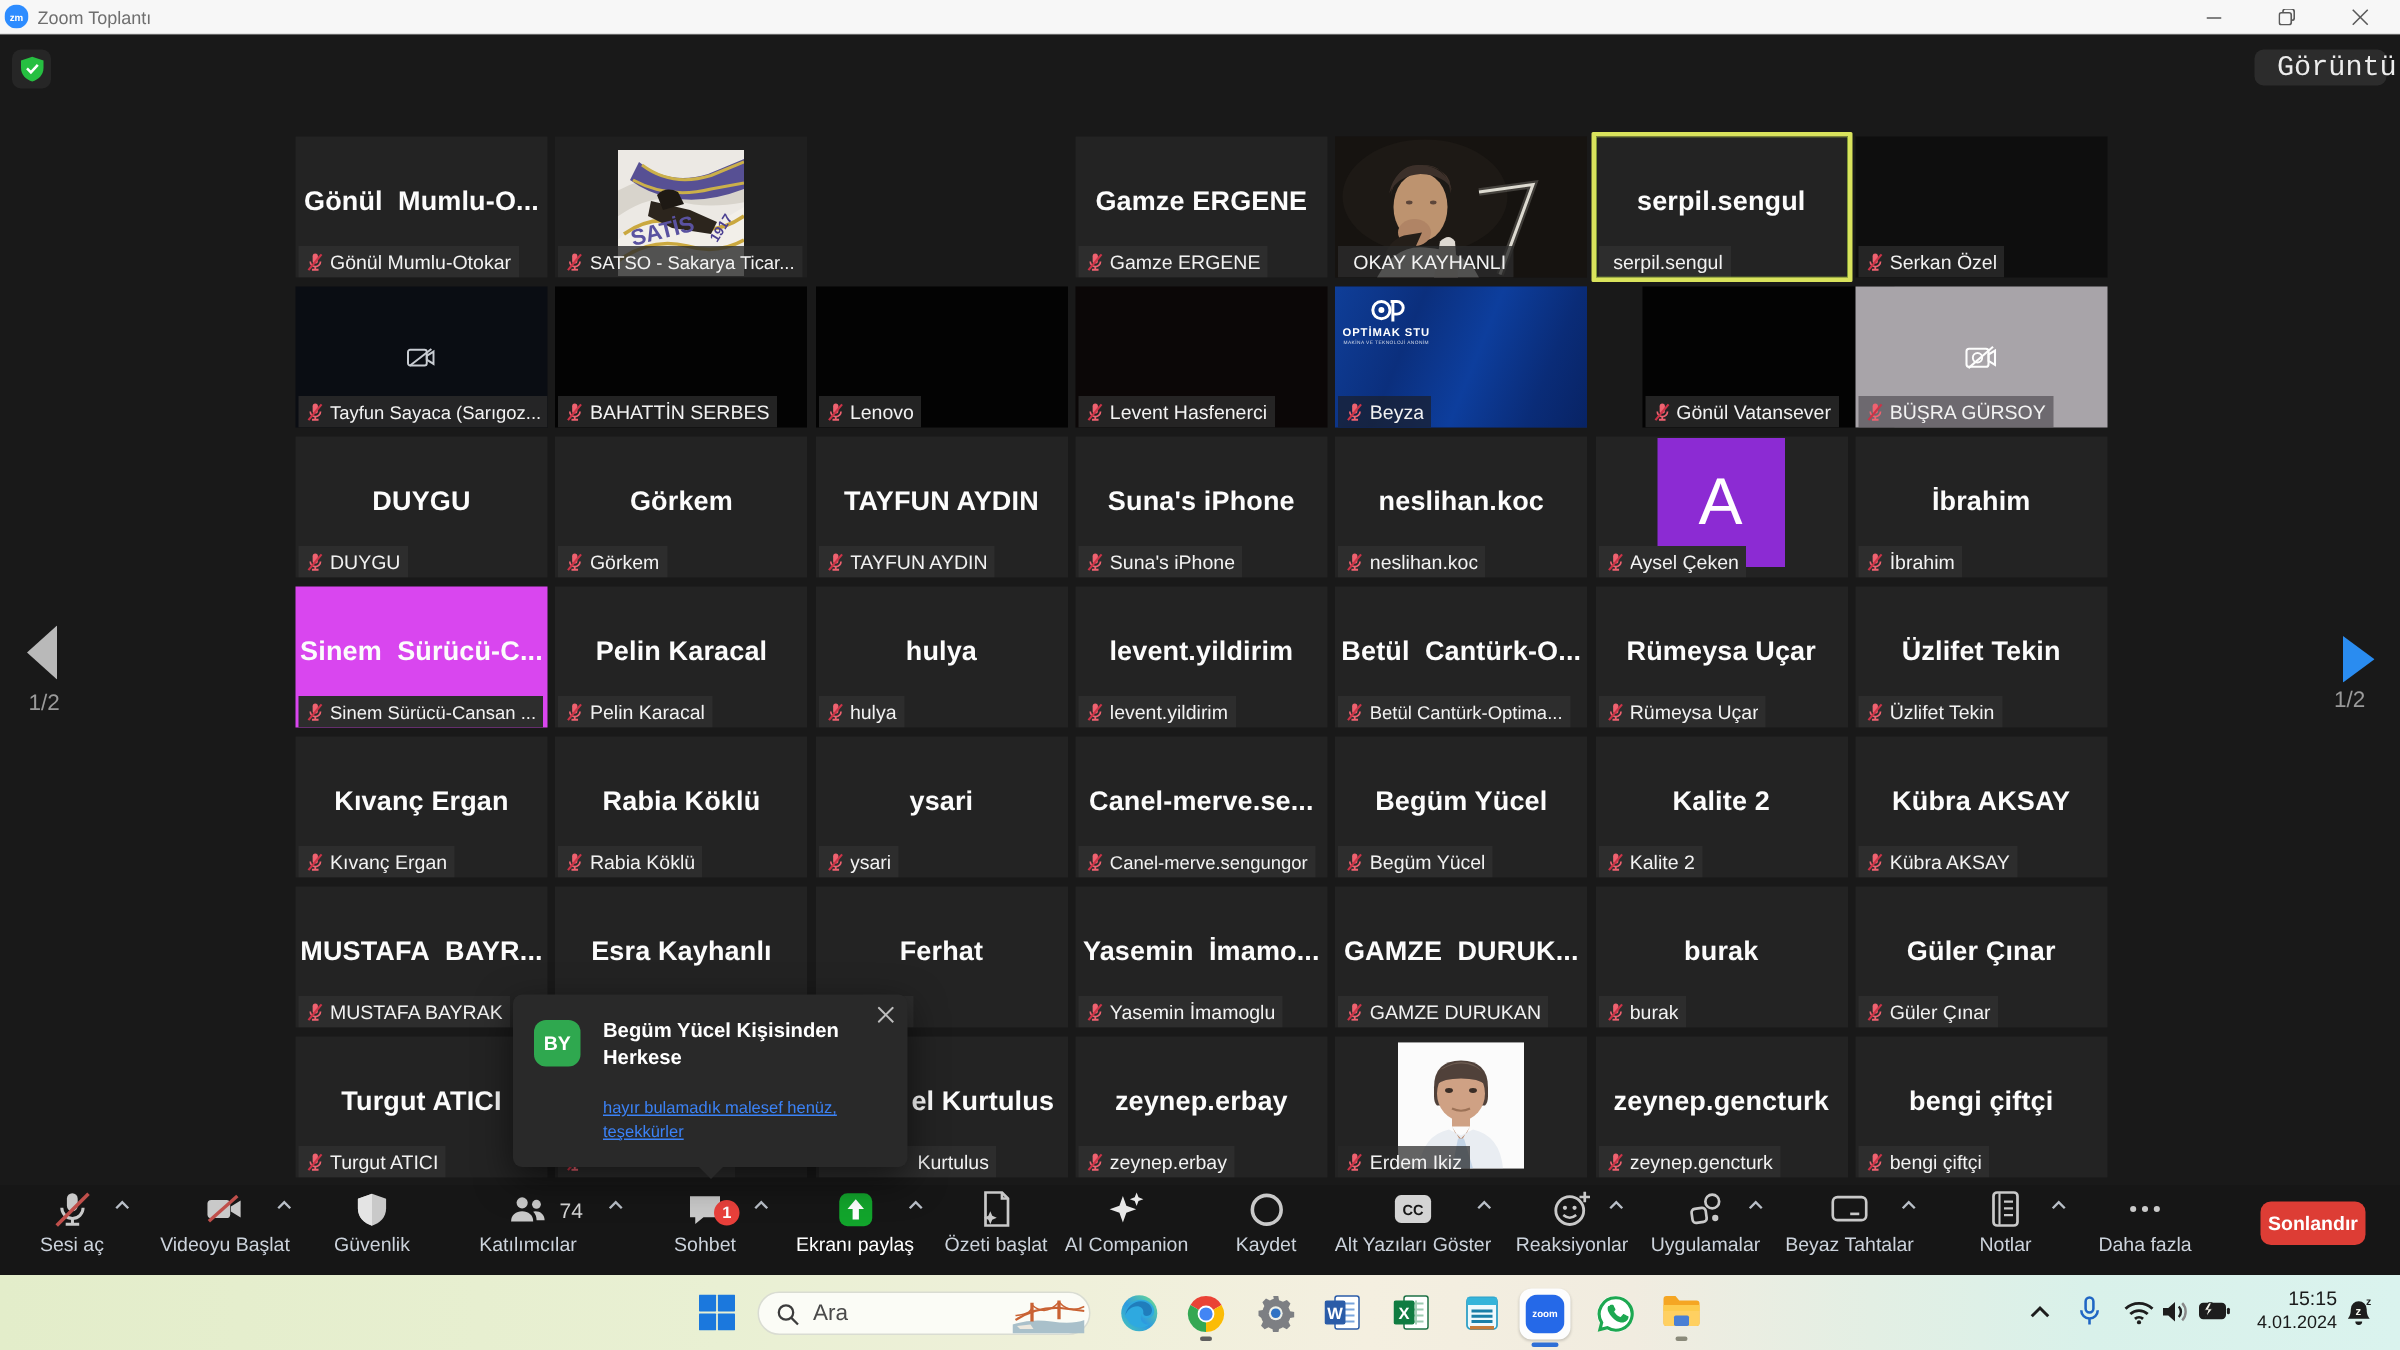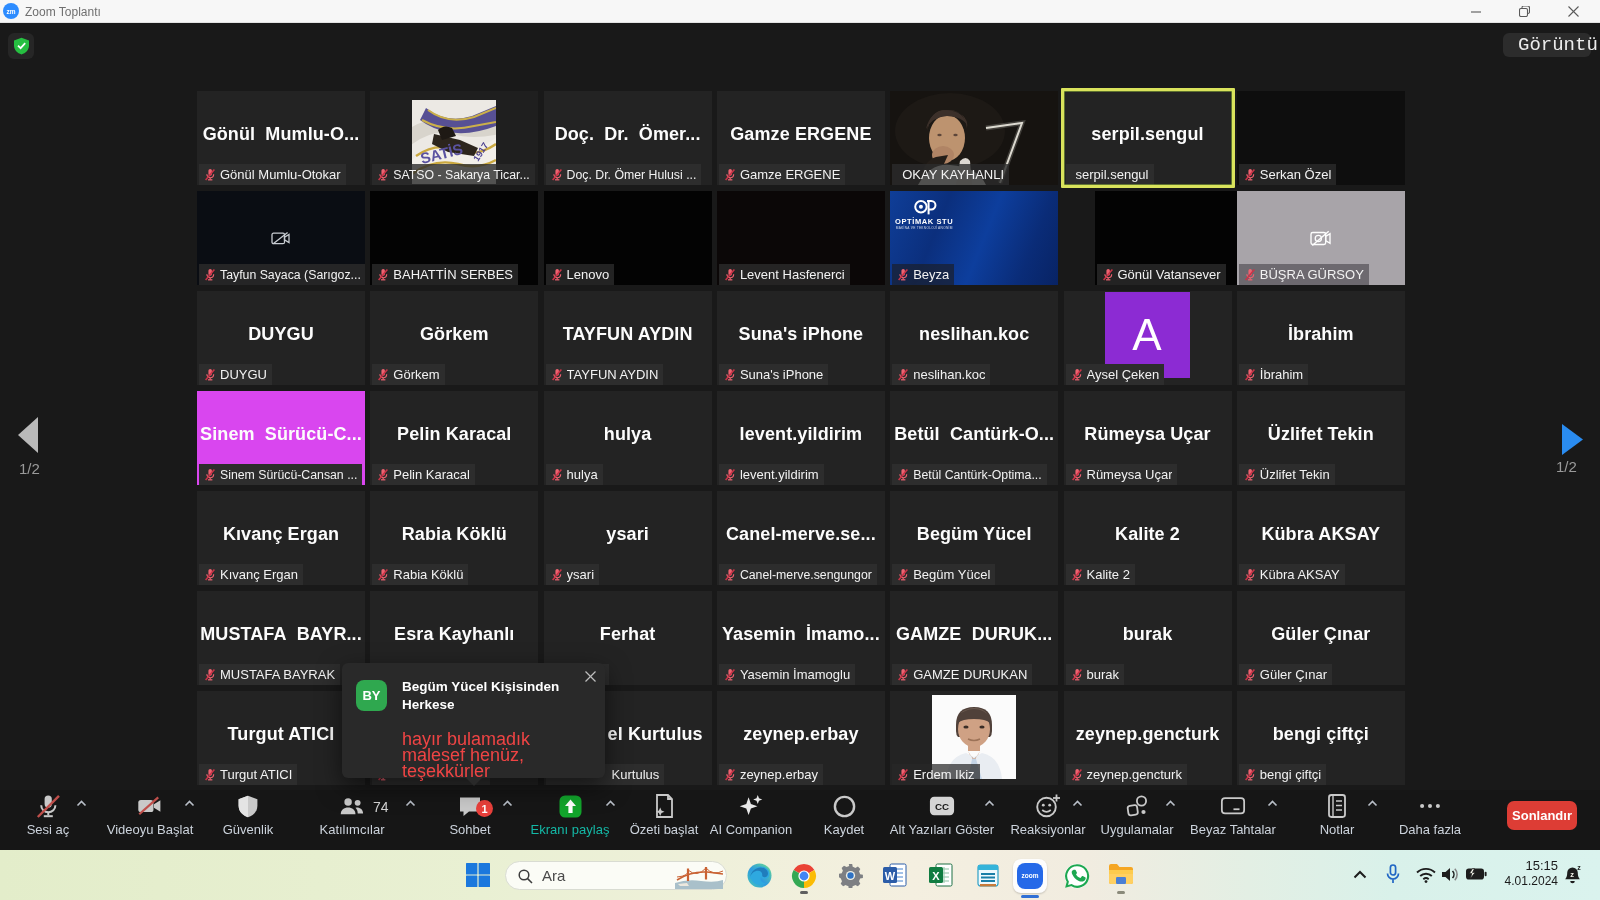--- a/index.html
+++ b/index.html
@@ -101,33 +101,20 @@
           <svg class="micL" viewBox="0 0 16 16">
             <rect x="6.2" y="1.2" width="4" height="7.6" rx="2" fill="#ee6270"></rect>
             <path d="M4.4 7.2a3.9 3.9 0 0 0 7.8 0" fill="none" stroke="#ee6270" stroke-width="1.3"></path>
             <line x1="8.2" y1="11.4" x2="8.2" y2="13.2" stroke="#ee6270" stroke-width="1.3"></line>
             <line x1="5.7" y1="13.5" x2="10.7" y2="13.5" stroke="#ee6270" stroke-width="1.4"></line>
             <line x1="3" y1="13.8" x2="13" y2="1.8" stroke="#cb3347" stroke-width="1.7"></line>
           </svg>
           <span>SATSO - Sakarya Ticar...</span>
         </div>
       </div>
-<div class="tile" style="left:543.6px;top:68.0px;background:#232323;">
-        <div class="cname" style="">Doç.&nbsp; Dr.&nbsp; Ömer...</div>
-        <div class="lbl lblsm" style="">
-          <svg class="micL" viewBox="0 0 16 16">
-            <rect x="6.2" y="1.2" width="4" height="7.6" rx="2" fill="#ee6270"></rect>
-            <path d="M4.4 7.2a3.9 3.9 0 0 0 7.8 0" fill="none" stroke="#ee6270" stroke-width="1.3"></path>
-            <line x1="8.2" y1="11.4" x2="8.2" y2="13.2" stroke="#ee6270" stroke-width="1.3"></line>
-            <line x1="5.7" y1="13.5" x2="10.7" y2="13.5" stroke="#ee6270" stroke-width="1.4"></line>
-            <line x1="3" y1="13.8" x2="13" y2="1.8" stroke="#cb3347" stroke-width="1.7"></line>
-          </svg>
-          <span>Doç. Dr. Ömer Hulusi ...</span>
-        </div>
-      </div>
 <div class="tile" style="left:716.9px;top:68.0px;background:#232323;">
         <div class="cname" style="">Gamze ERGENE</div>
         <div class="lbl" style="">
           <svg class="micL" viewBox="0 0 16 16">
             <rect x="6.2" y="1.2" width="4" height="7.6" rx="2" fill="#ee6270"></rect>
             <path d="M4.4 7.2a3.9 3.9 0 0 0 7.8 0" fill="none" stroke="#ee6270" stroke-width="1.3"></path>
             <line x1="8.2" y1="11.4" x2="8.2" y2="13.2" stroke="#ee6270" stroke-width="1.3"></line>
             <line x1="5.7" y1="13.5" x2="10.7" y2="13.5" stroke="#ee6270" stroke-width="1.4"></line>
             <line x1="3" y1="13.8" x2="13" y2="1.8" stroke="#cb3347" stroke-width="1.7"></line>
           </svg>
@@ -753,21 +740,21 @@
       </svg>
   <div style="position:absolute;left:19px;top:437px;font-size:15px;color:#9a9a9a;">1/2</div>
   <svg width="21" height="31" viewBox="0 0 21 31" style="position:absolute;left:1562px;top:401px;">
         <path d="M0 0 L21 15.5 L0 31 Z" fill="#2a8cf0"></path>
       </svg>
   <div style="position:absolute;left:1556px;top:435px;font-size:15px;color:#9a9a9a;">1/2</div>
 
   <div class="popup">
     <div style="position:absolute;left:14px;top:17px;width:31px;height:31px;background:#2fa84f;border-radius:8px;display:flex;align-items:center;justify-content:center;color:#fff;font-size:13px;font-weight:bold;">BY</div>
     <div style="position:absolute;left:60px;top:15px;width:175px;font-size:13.5px;font-weight:bold;color:#fff;line-height:18px;">Begüm Yücel Kişisinden Herkese</div>
-    <div style="position:absolute;left:60px;top:68px;width:195px;font-size:18px;color:#ef4444;line-height:16px;">hayır bulamadık malesef henüz, teşekkürler</div>
+    <div style="position:absolute;left:60px;top:68px;width:195px;font-size:11px;color:#3b82f6;line-height:16px;text-decoration:underline;">hayır bulamadık malesef henüz, teşekkürler</div>
     <svg width="11" height="11" viewBox="0 0 11 11" style="position:absolute;right:9px;top:8px;">
           <line x1="0.5" y1="0.5" x2="10.5" y2="10.5" stroke="#bdbdbd" stroke-width="1.3"></line>
           <line x1="10.5" y1="0.5" x2="0.5" y2="10.5" stroke="#bdbdbd" stroke-width="1.3"></line>
         </svg>
     <div style="position:absolute;left:124px;top:115px;width:0;height:0;border-left:8px solid transparent;border-right:8px solid transparent;border-top:8px solid #292929;"></div>
   </div>
 </div>
 
 <div class="toolbar">
 <div class="tbi" style="left:-12px;width:120px;">
@@ -834,21 +821,21 @@
 <svg class="caret" style="left:502px;" width="11" height="7" viewBox="0 0 11 7">
         <path d="M1.5 5.5 5.5 1.5 9.5 5.5" fill="none" stroke="#b9bfc8" stroke-width="1.6"></path>
       </svg>
 <div class="tbi" style="left:510px;width:120px;">
         <div class="ic">
           <svg width="25" height="25" viewBox="0 0 25 25">
             <rect x="1.5" y="1.5" width="22" height="22" rx="5.5" fill="#12a52c"></rect>
             <path d="M12.5 5.5 18 12 h-3.4 v7 h-4.2 v-7 H7z" fill="#fff"></path>
           </svg>
         </div>
-        <div class="lab" style="color:#14b8a6;">Ekranı paylaş</div>
+        <div class="lab" style="color:#ffffff;">Ekranı paylaş</div>
       </div>
 <svg class="caret" style="left:605px;" width="11" height="7" viewBox="0 0 11 7">
         <path d="M1.5 5.5 5.5 1.5 9.5 5.5" fill="none" stroke="#b9bfc8" stroke-width="1.6"></path>
       </svg>
 <div class="tbi" style="left:604px;width:120px;">
         <div class="ic">
           <svg width="24" height="26" viewBox="0 0 24 26">
             <path d="M5 2 h11 l4 4 v18 H5z" fill="none" stroke="#c9c9c9" stroke-width="1.8"></path>
             <path d="M16 2 v4 h4" fill="none" stroke="#c9c9c9" stroke-width="1.8"></path>
             <path d="M8.2 14.5 l1.3 3 3 1.3 -3 1.3 -1.3 3 -1.3-3 -3-1.3 3-1.3z" fill="#c9c9c9"></path>

